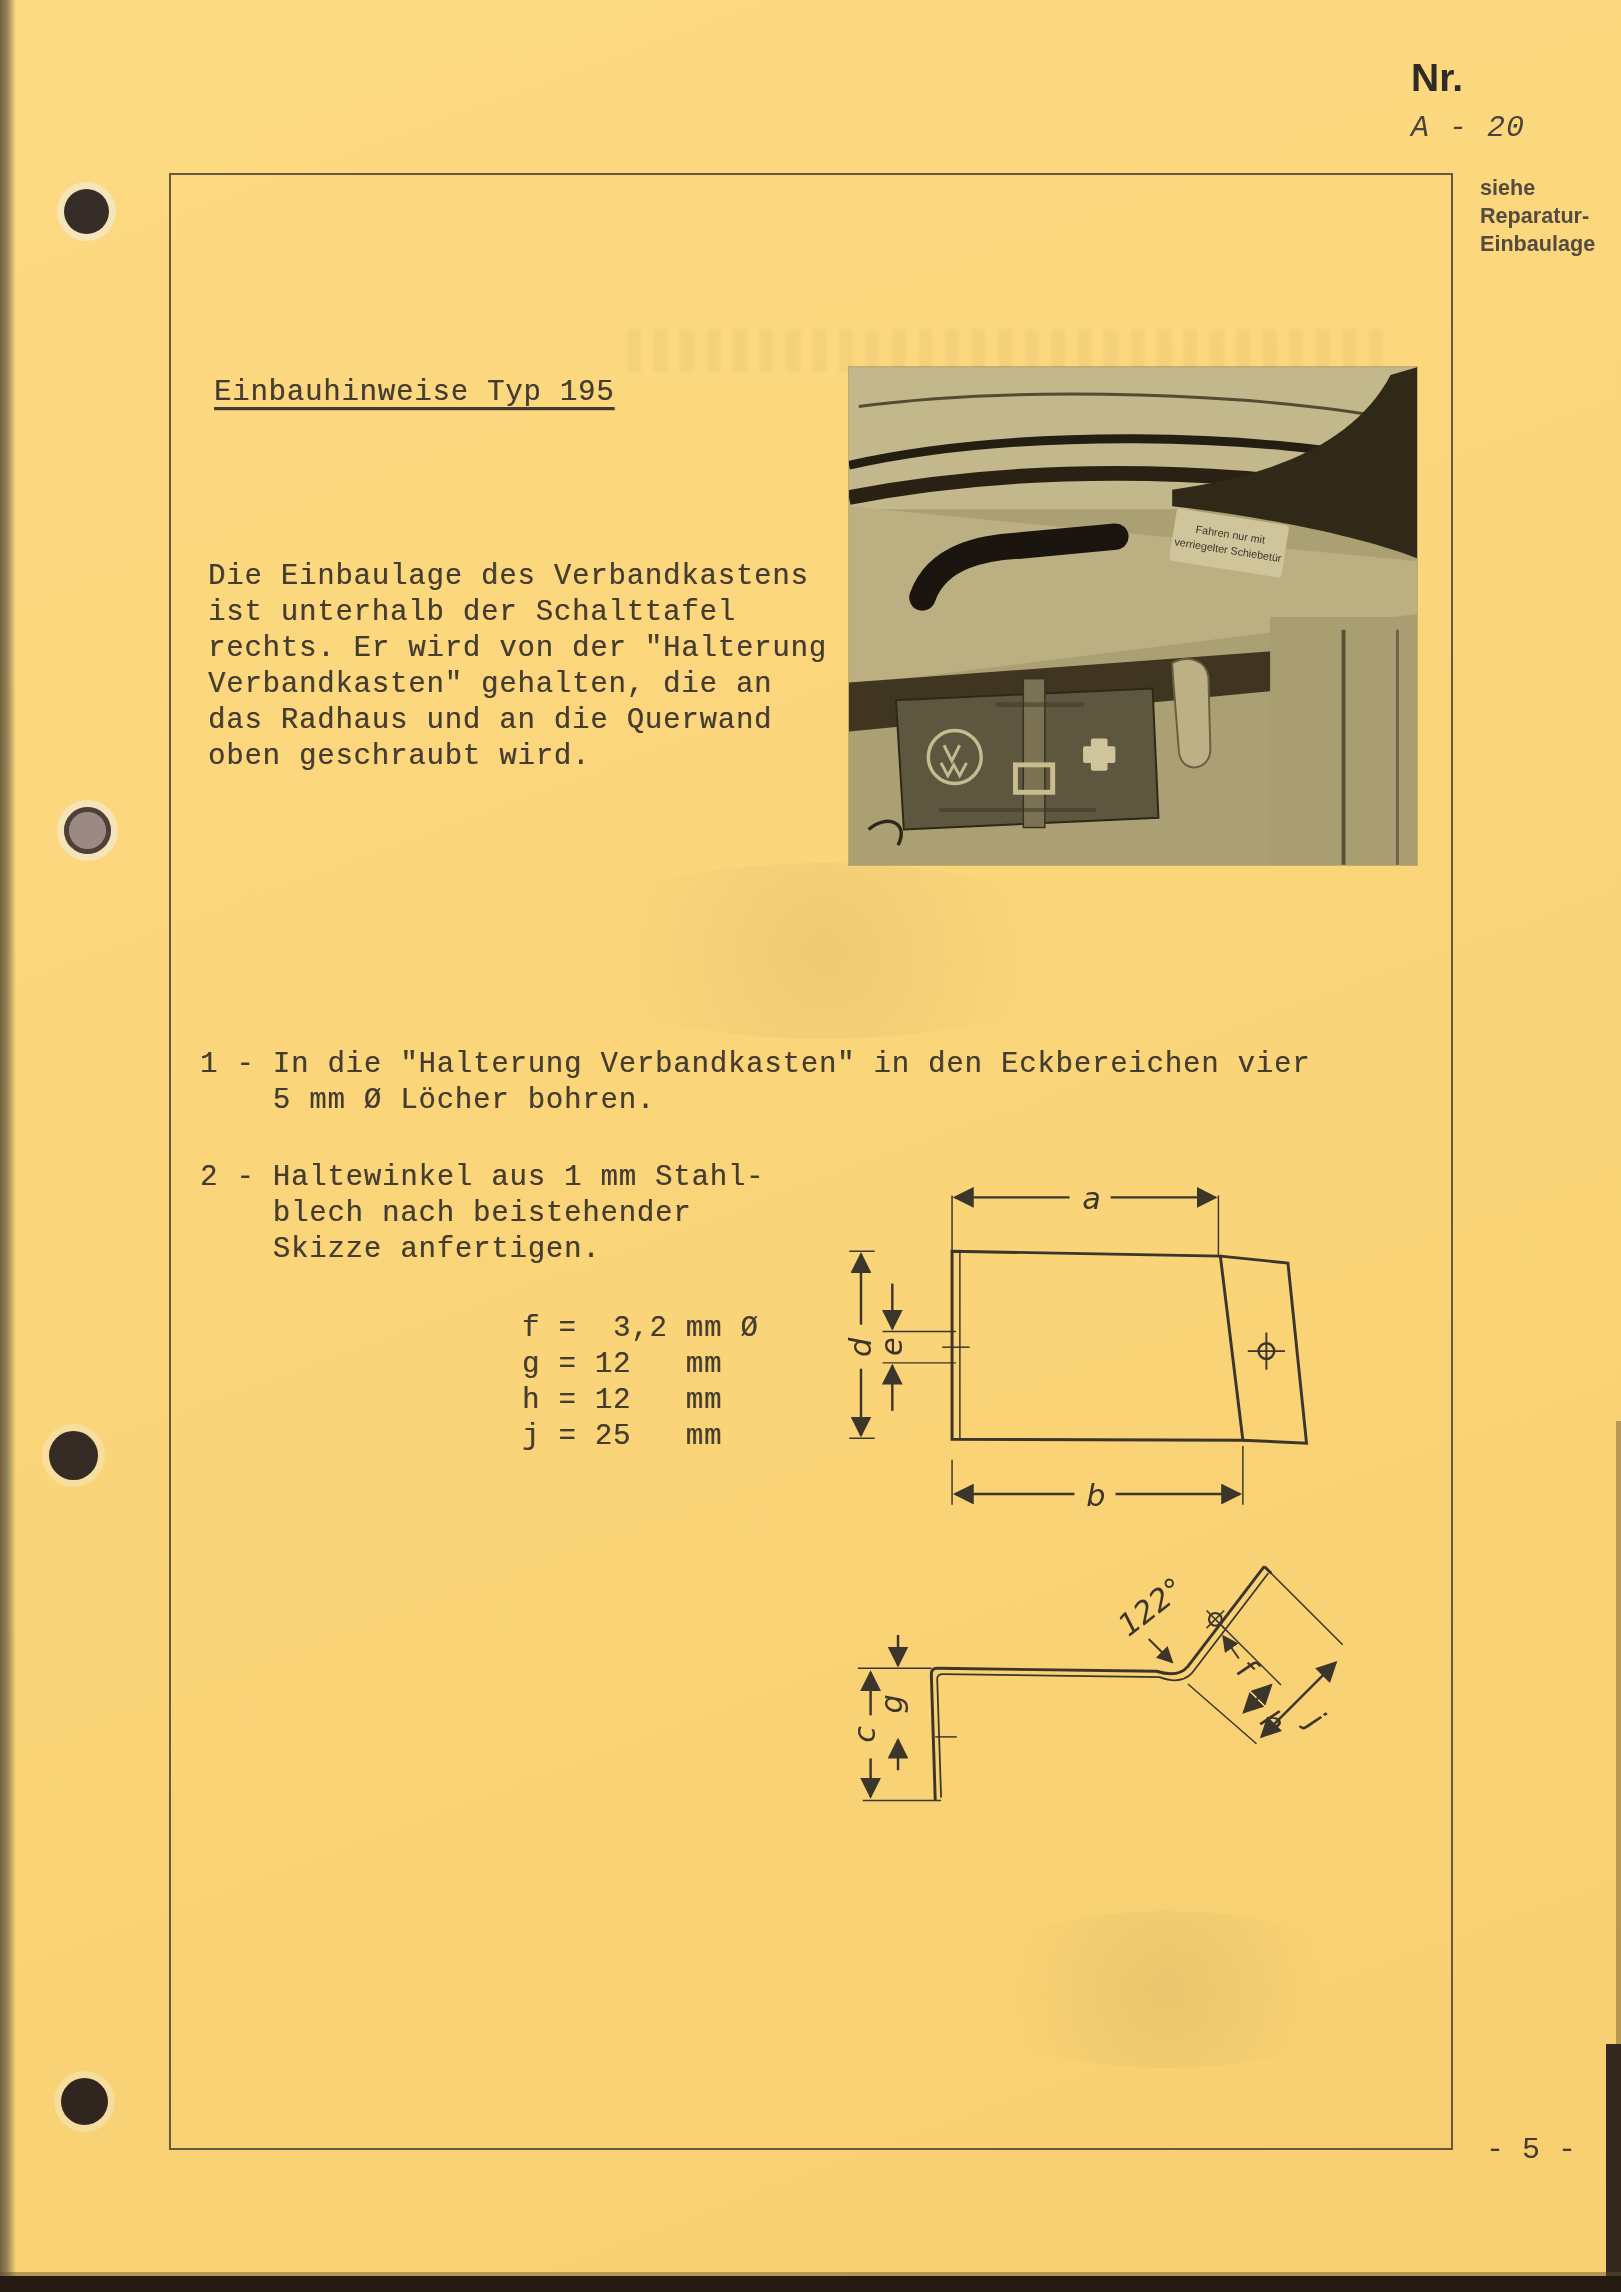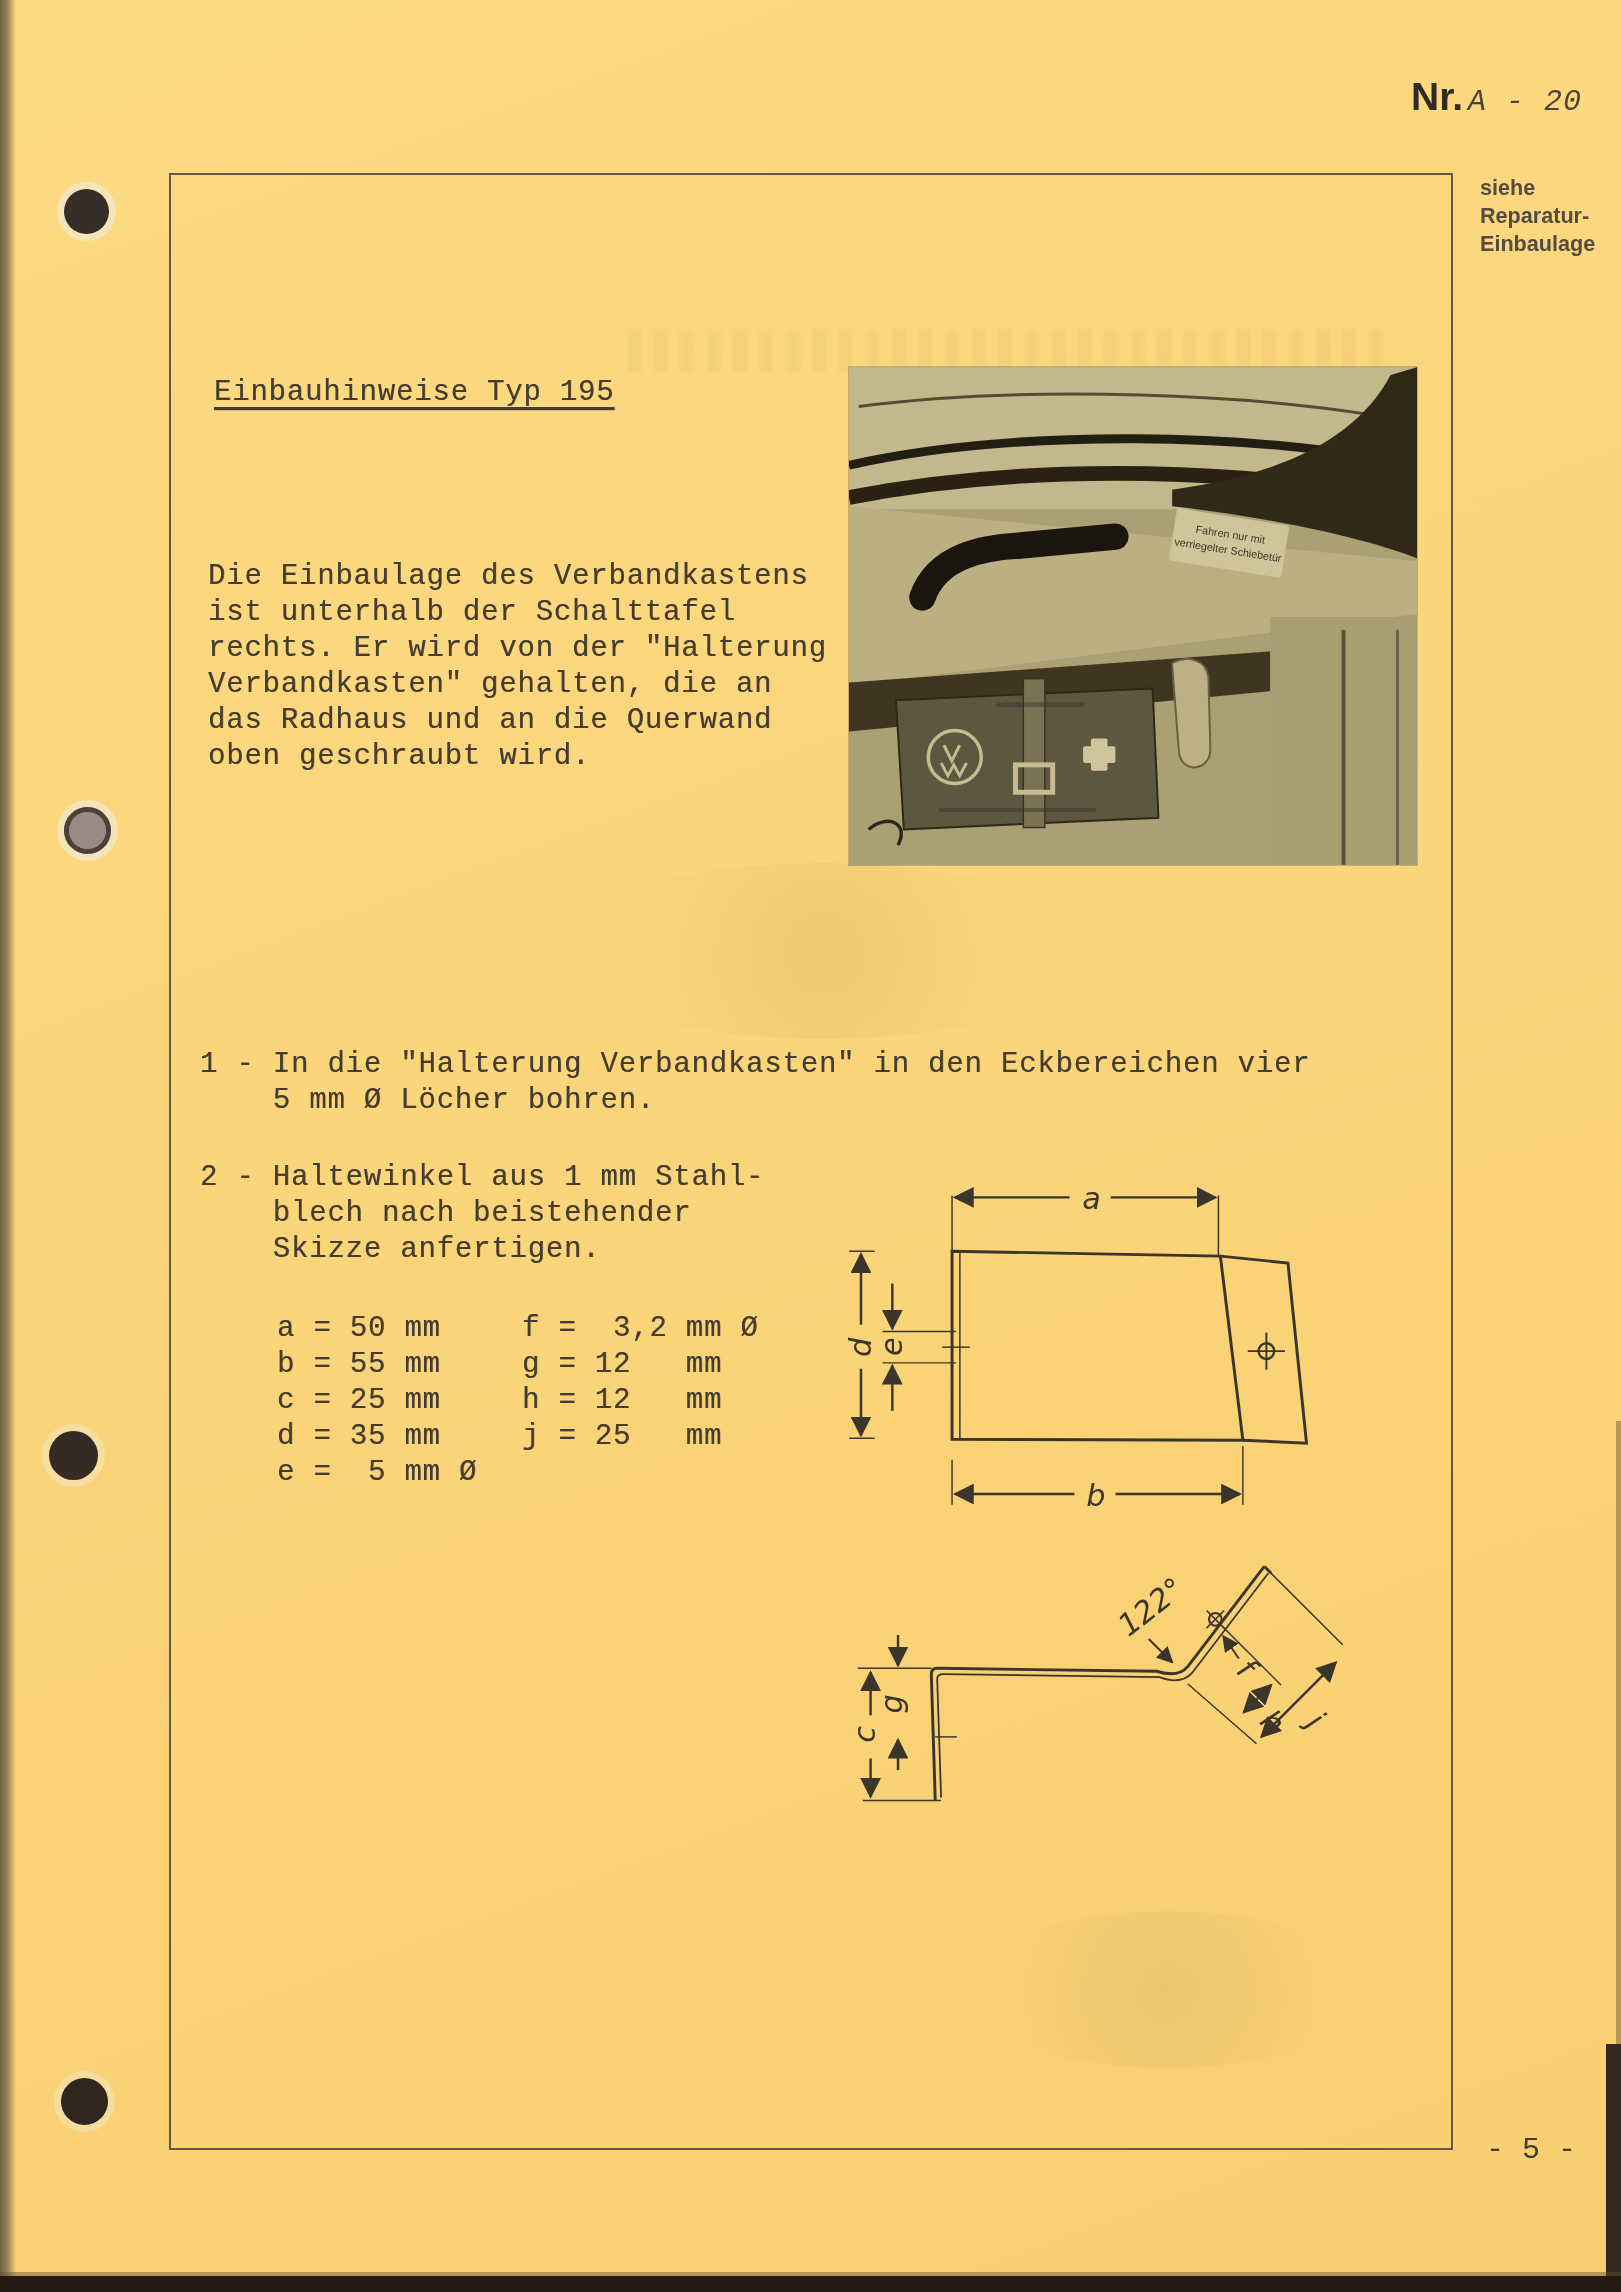--- a/index.html
+++ b/index.html
@@ -18,21 +18,21 @@
   .hole .halo{position:absolute;inset:-6.9px;border-radius:50%;background:#f2e7c6;opacity:.8;}
   .hole .core{position:absolute;inset:0;border-radius:50%;}
   
   .frame{position:absolute;left:169px;top:173px;width:1280px;height:1973px;
          border:2px solid #675844;}
   
   .tw{position:absolute;white-space:pre;font-size:29px;line-height:36px;letter-spacing:0.8px;
       color:#443c30;text-shadow:0.4px 0.4px 0 rgba(68,60,48,.55);}
   .title{text-decoration:underline;text-decoration-thickness:2.5px;text-underline-offset:6.9px;}
   
-  .docref{position:absolute;left:1411px;top:75px;display:flex;align-items:baseline;gap:5px;}
+  .docref{position:absolute;left:1411px;top:56px;display:flex;align-items:baseline;gap:11px;flex-direction:column;}
   .docref .nr{font-family:"Liberation Sans",sans-serif;font-weight:bold;font-size:39px;color:#2f2b25;}
   .docref .num{font-size:30px;letter-spacing:1px;color:#4c443a;font-style:italic;}
   .sidenote{position:absolute;left:1480px;top:174px;font-family:"Liberation Sans",sans-serif;
             font-weight:bold;font-size:21.6px;line-height:28px;color:#554c40;white-space:pre;}
   .pagenum{position:absolute;left:1486px;top:2133px;font-size:30px;color:#443c30;}
   
   .photo{position:absolute;left:849px;top:367px;width:568px;height:498px;background:#ab9f74;
          box-shadow:0 0 0 1px rgba(120,104,70,.4);}
   
   .diagram{position:absolute;}
@@ -91,25 +91,20 @@
 rechts. Er wird von der "Halterung
 Verbandkasten" gehalten, die an
 das Radhaus und an die Querwand
 oben geschraubt wird.</div>
 
   <div class="tw" style="left:200px;top:1047px;">1 - In die "Halterung Verbandkasten" in den Eckbereichen vier
     5 mm Ø Löcher bohren.</div>
   <div class="tw" style="left:200px;top:1160px;">2 - Haltewinkel aus 1 mm Stahl-
     blech nach beistehender
     Skizze anfertigen.</div>
-  <div class="tw" style="left:277px;top:1311px;line-height:36px;">a = 50 mm
-b = 55 mm
-c = 25 mm
-d = 35 mm
-e =  5 mm Ø</div>
   <div class="tw" style="left:522px;top:1311px;line-height:36px;">f =  3,2 mm Ø
 g = 12   mm
 h = 12   mm
 j = 25   mm</div>
 
   <div class="pagenum">- 5 -</div>
 
   <div class="photo">
     <svg width="568" height="498" viewBox="0 0 580 508">
       <rect x="0" y="0" width="580" height="508" fill="#ab9f74"></rect>

